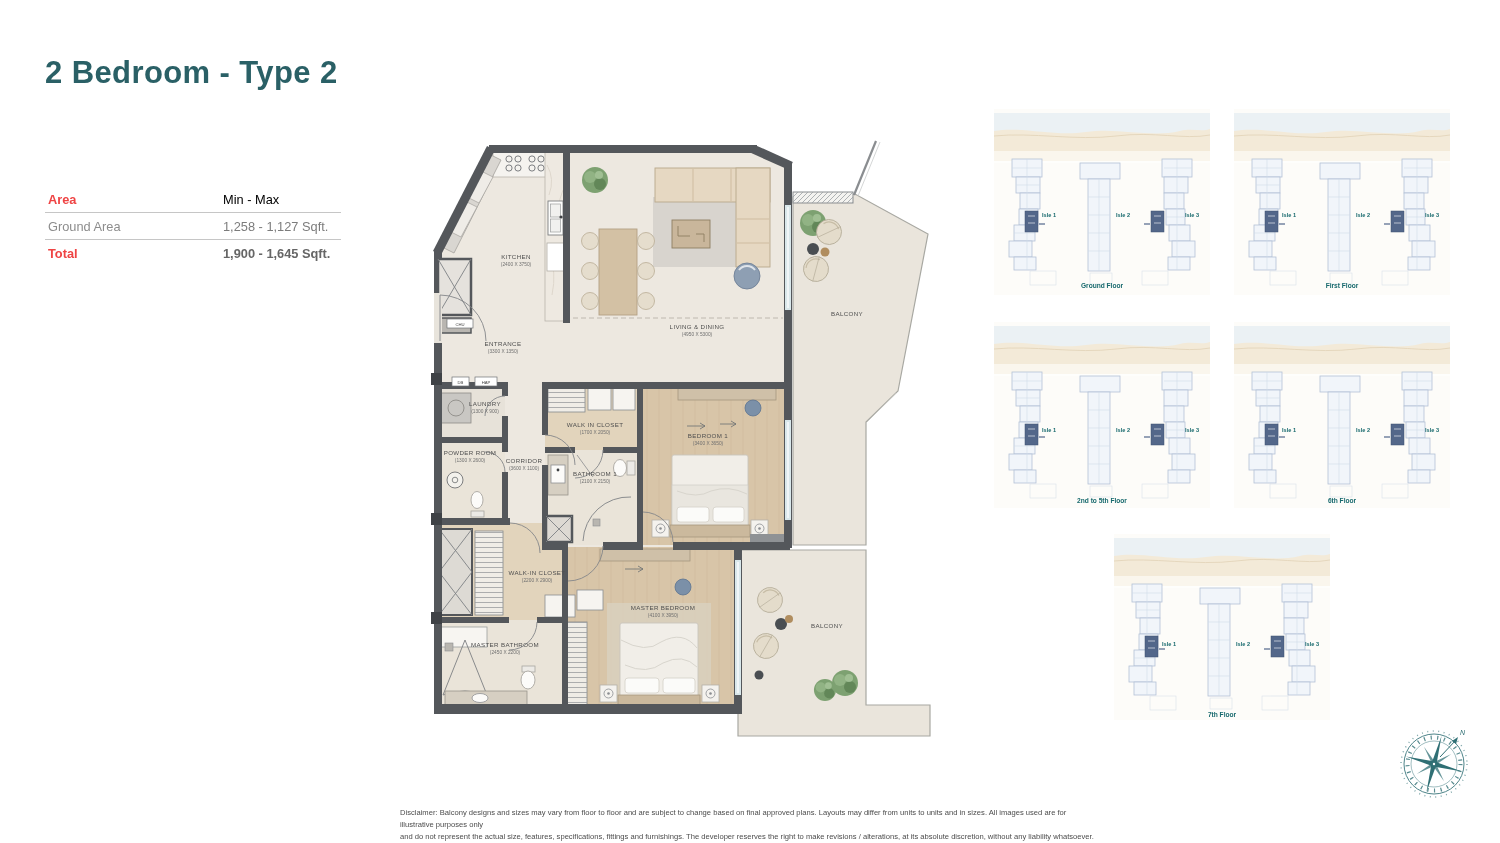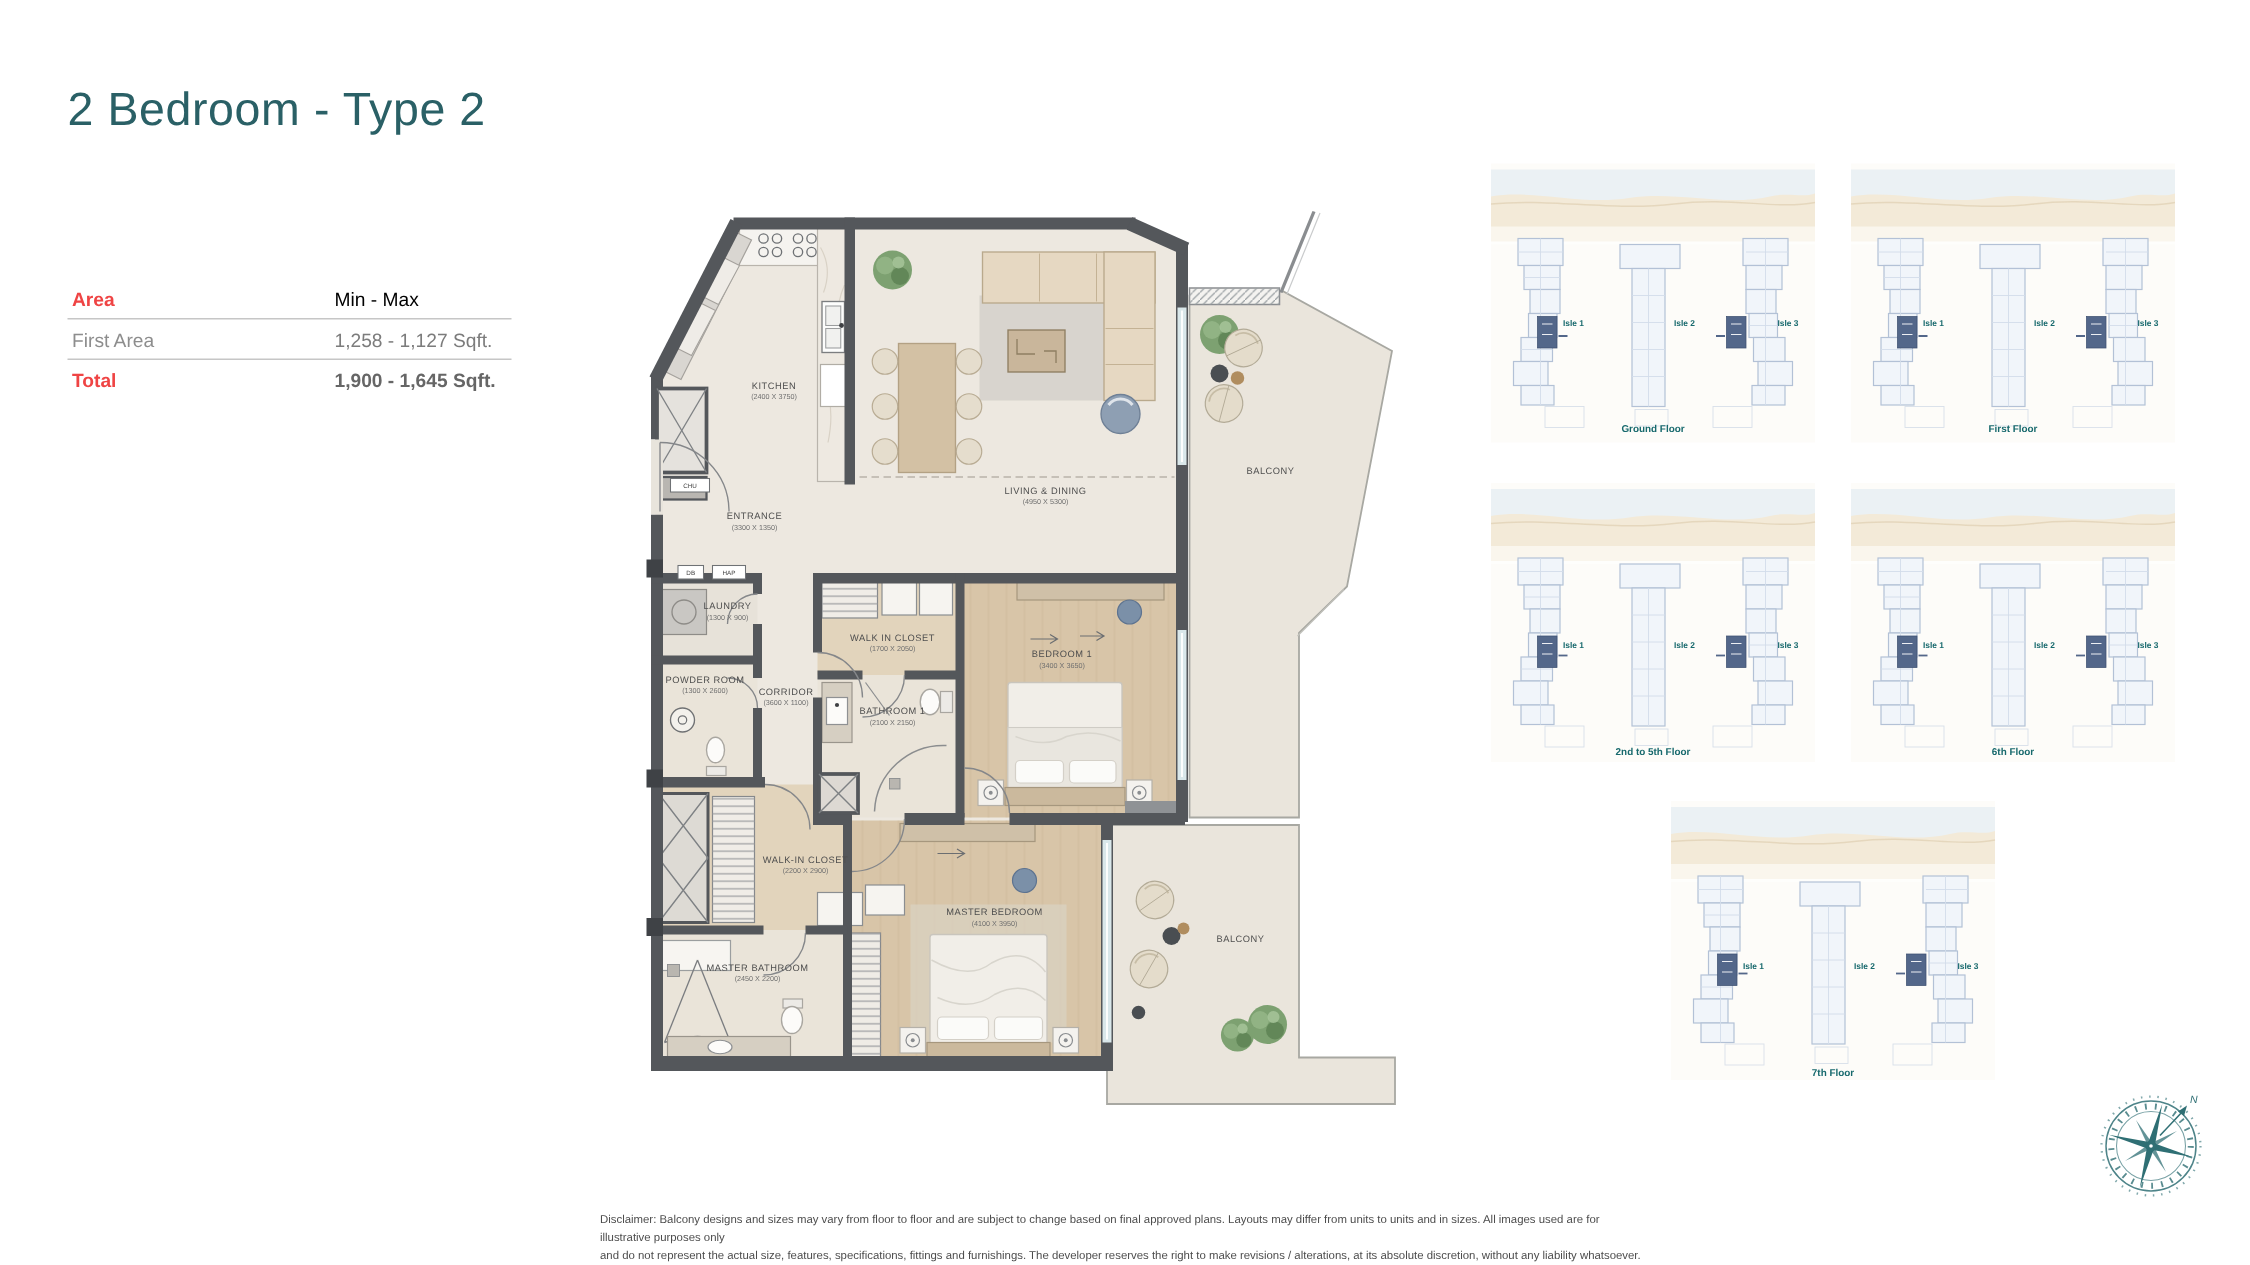--- a/index.html
+++ b/index.html
@@ -1,19 +1,19 @@
 <!DOCTYPE html>
 <html><head>
 <meta charset="utf-8">
 <style>
   html,body{margin:0;padding:0}
   body{width:1500px;height:843px;background:#ffffff;position:relative;overflow:hidden;
        font-family:"Liberation Sans",sans-serif;-webkit-font-smoothing:antialiased}
   .abs{position:absolute}
-  #title{left:45px;top:34px;font-size:31px;color:#2a6066;font-weight:400;letter-spacing:.4px}
+  #title{left:45px;top:34px;font-size:31px;color:#2a6066;font-weight:700;letter-spacing:.4px}
   
   .area-table{left:45px;top:186px;width:296px;font-size:12.8px;color:#7c7c7c}
   .ar{display:grid;grid-template-columns:175px 1fr;padding:6px 3px 5px 3px;border-bottom:1px solid #c6c6c6;align-items:baseline}
   .ar .lab{color:#8d8d8d}
   .ar.head .lab,.ar.total .lab{font-weight:bold;color:#ef4444}
   .ar.head .val{color:#000000}
   .ar.total{border-bottom:none}
   .ar.total .val{font-weight:bold;color:#666}
   
   .room-name{font-size:6.2px;fill:#4f4f4f;letter-spacing:.35px;text-anchor:middle;font-family:"Liberation Sans",sans-serif}
@@ -124,21 +124,21 @@
 <main class="page">
 
   <h1 id="title" class="abs">2 Bedroom - Type 2</h1>
 
   <div class="abs area-table">
     <div class="ar head">
       <span class="lab">Area</span>
       <span class="val">Min - Max</span>
     </div>
     <div class="ar">
-      <span class="lab">First Area</span>
+      <span class="lab">Ground Area</span>
       <span class="val">1,258 - 1,127 Sqft.</span>
     </div>
     <div class="ar total">
       <span class="lab">Total</span>
       <span class="val">1,900 - 1,645 Sqft.</span>
     </div>
   </div>
 
   <svg class="abs" style="left:425px;top:135px" width="520" height="640" viewBox="0 0 520 640">
 

